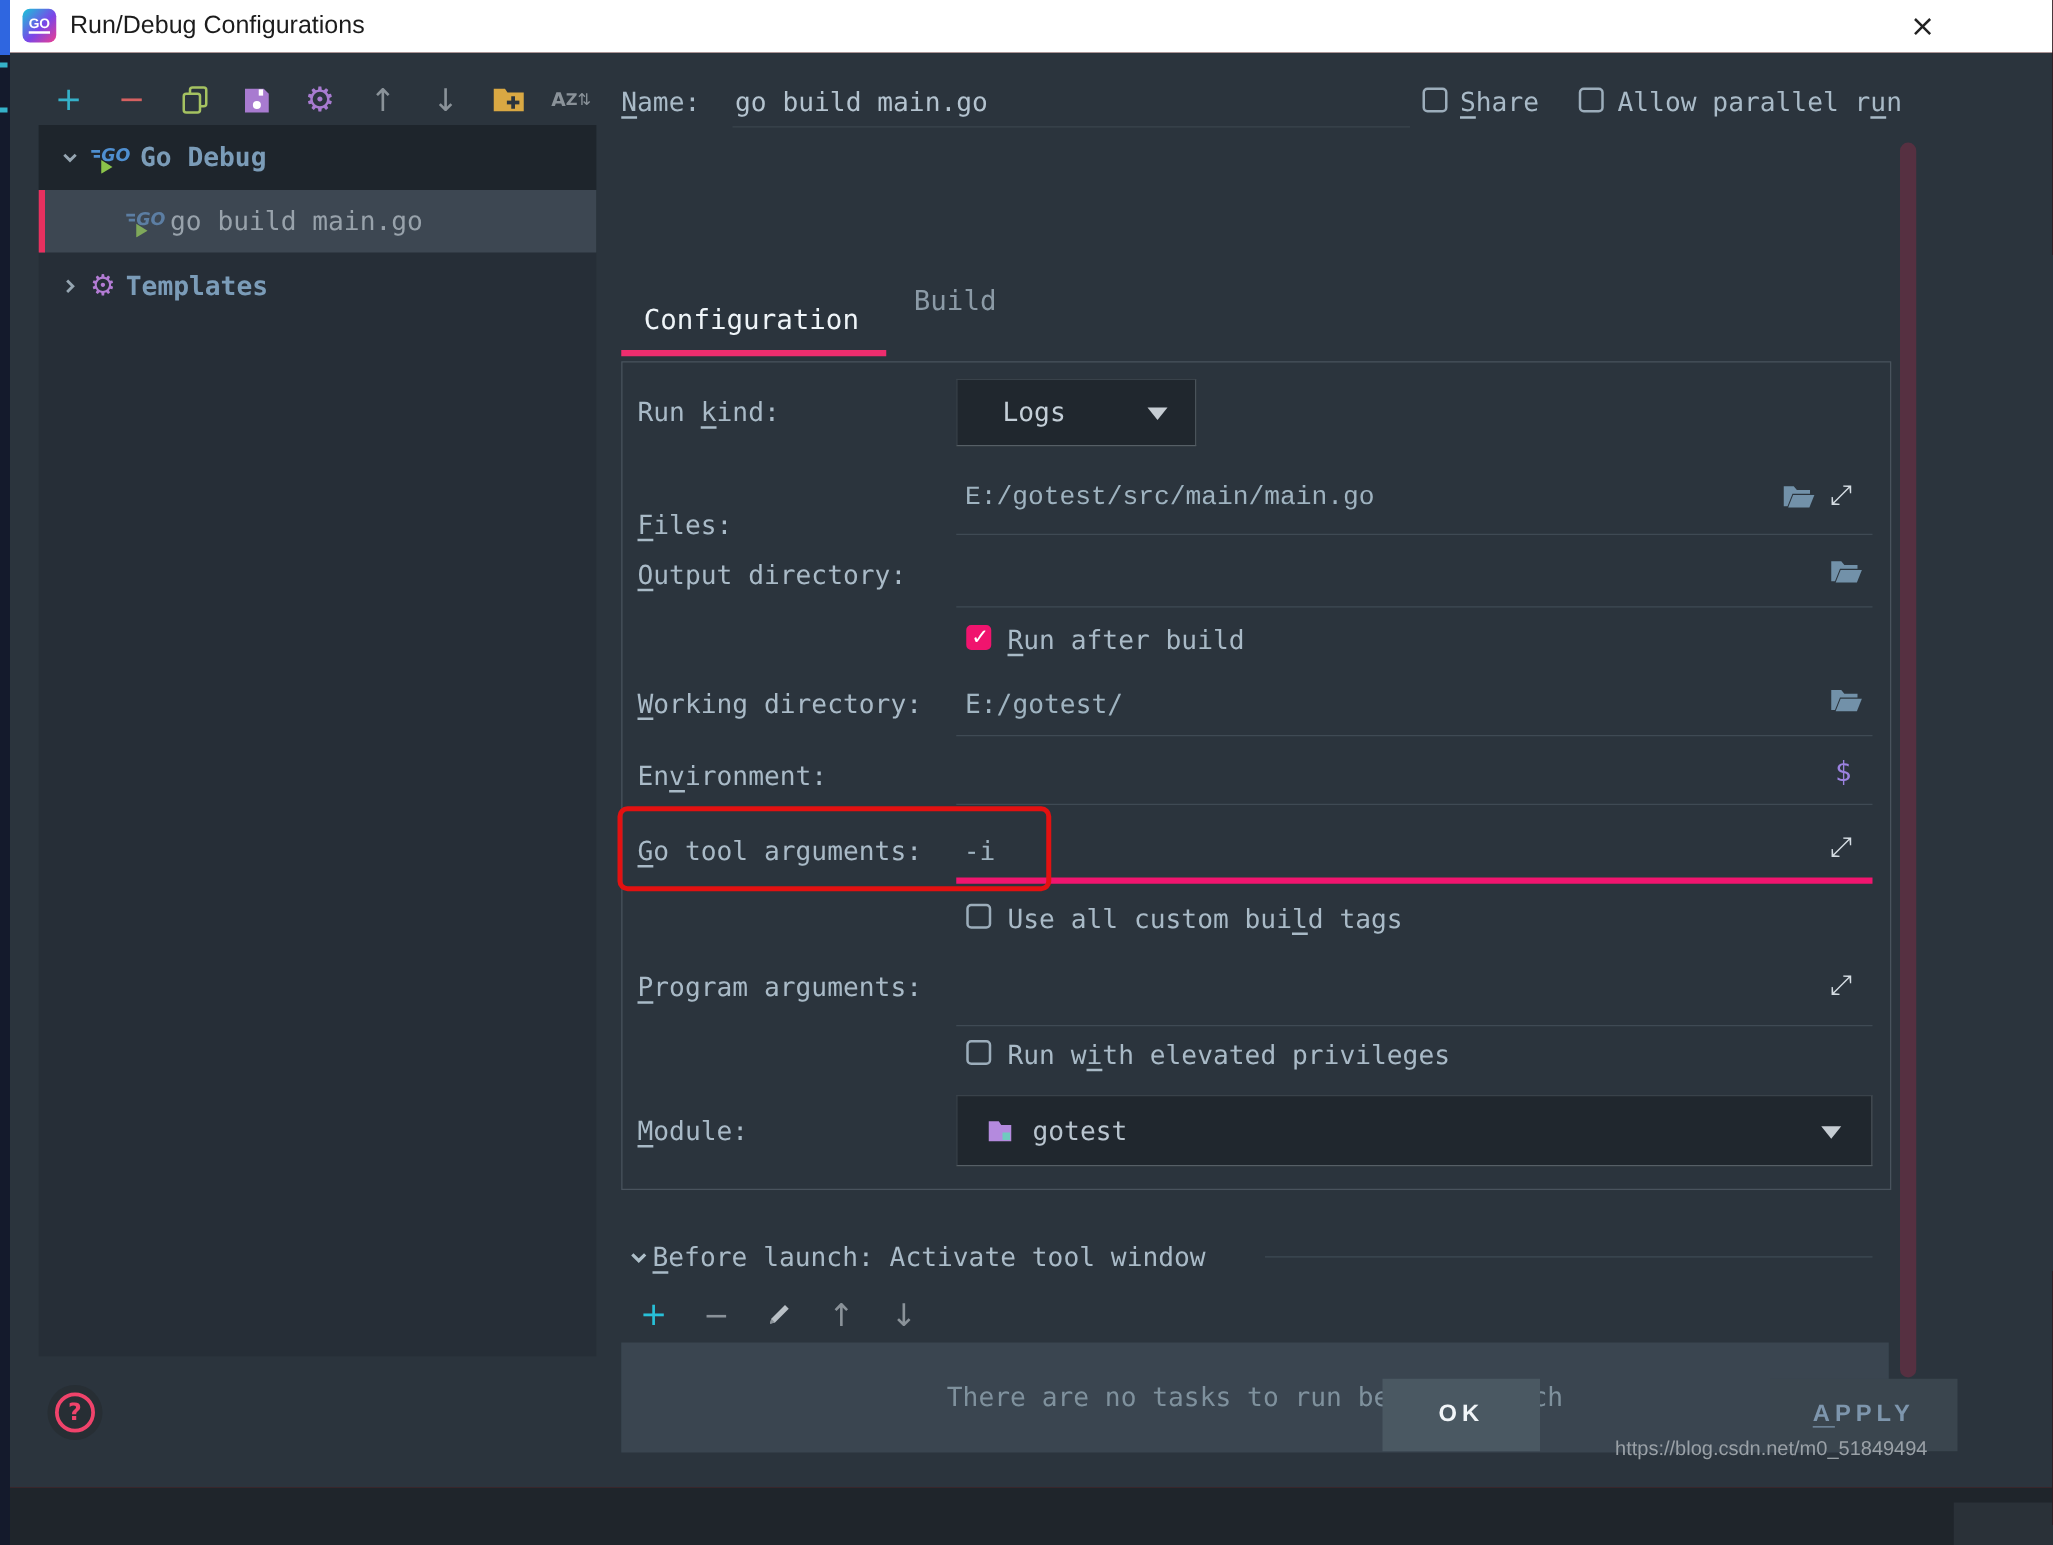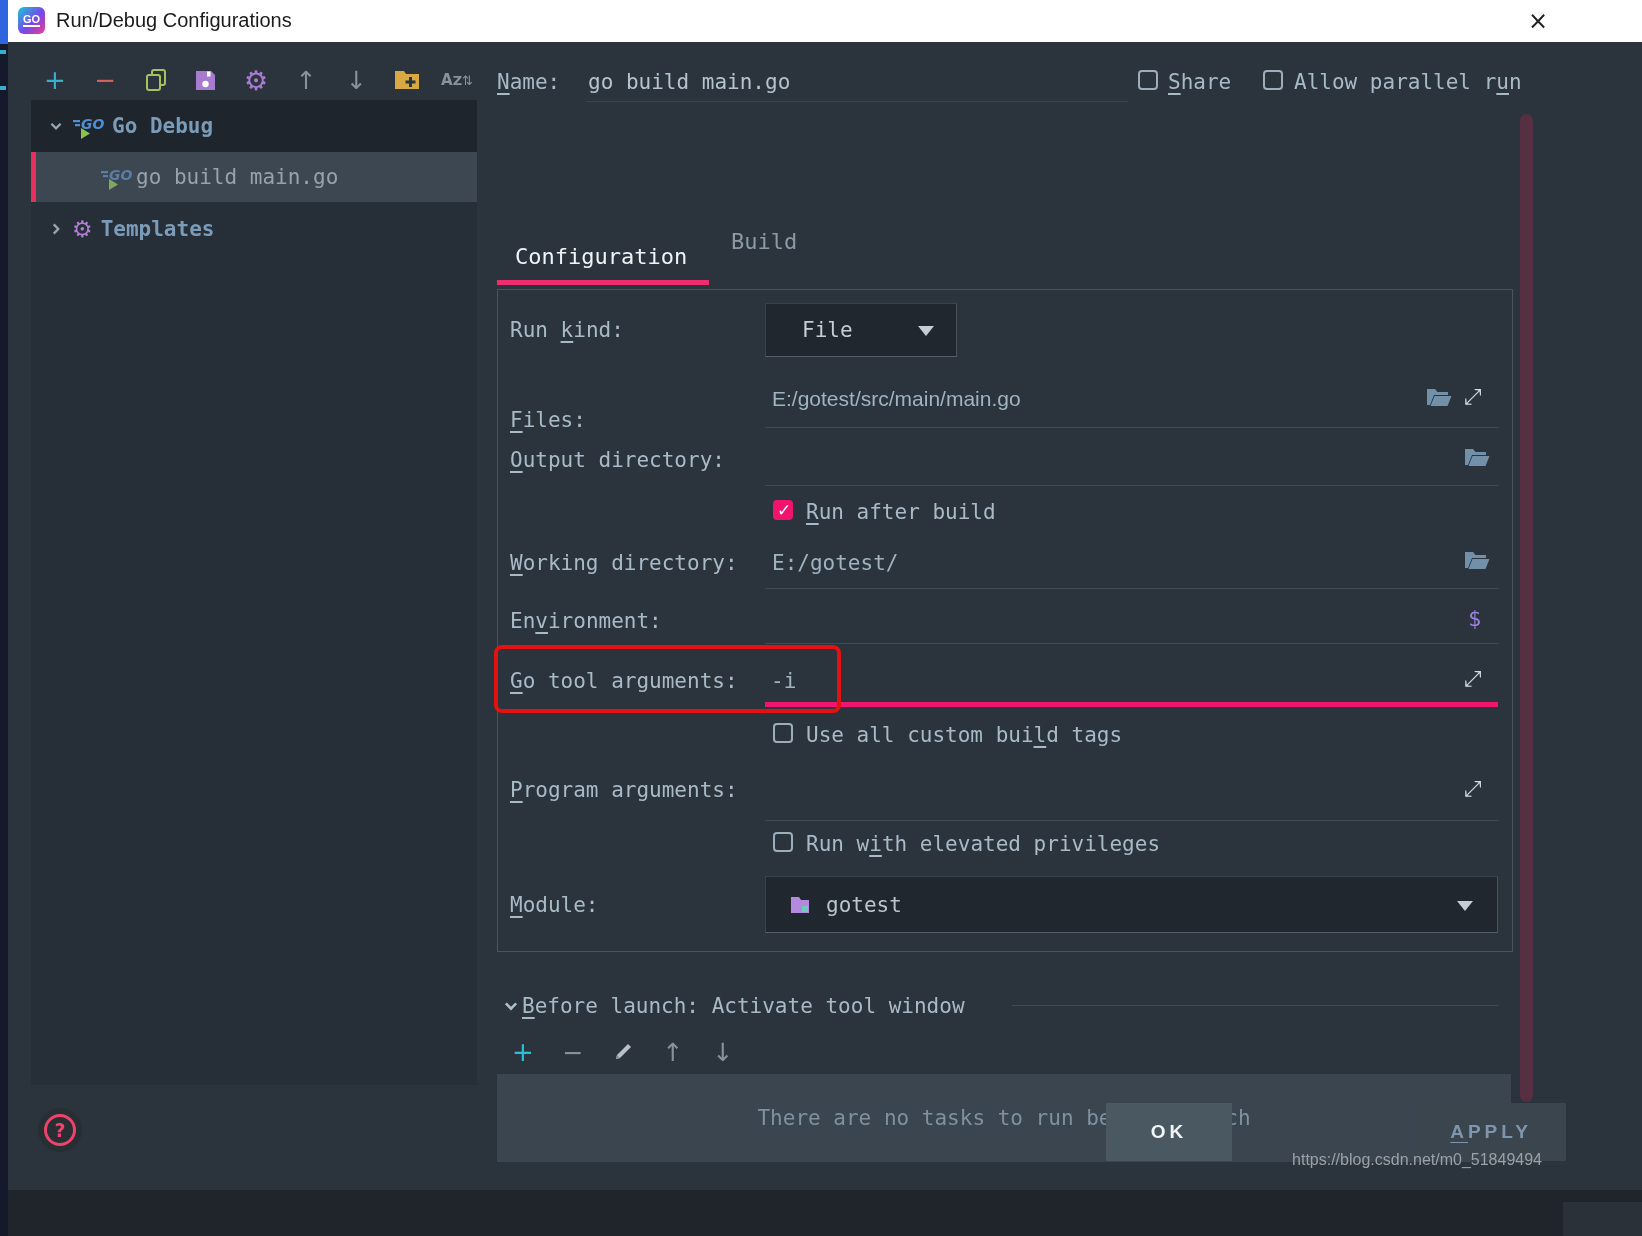--- a/index.html
+++ b/index.html
@@ -45,21 +45,21 @@
   .row-selected { top:52px; height:50px; background:#3d4752; border-left:5px solid #e8305f; padding-left:64px; }
   .row-templates { top:105px; height:48px; padding-left:17px; }
   .tree-label-bold { font:bold 21px "DejaVu Sans Mono",monospace; color:#7b9cb8; margin-left:8px; }
   .tree-label-sel { font:21px "DejaVu Sans Mono",monospace; color:#98a2ab; margin-left:4px; }
   .chev { margin-right:8px; display:inline-flex; }
   .goicon { display:inline-flex; }
 
   
   .lbl { position:absolute; font:21px "DejaVu Sans Mono",monospace; color:#a9bac7; white-space:pre; }
   .val { position:absolute; font:21px "DejaVu Sans Mono",monospace; color:#9fb3c0; white-space:pre; }
-  .val-serif { font-family:Liberation Sans, sans-serif; color:#9fb3c0; }
+  .val-serif { font-family:Liberation Mono, monospace; color:#9fb3c0; }
   .mn { text-decoration:underline; text-underline-offset:4px; }
   .funderline { position:absolute; height:1px; background:#3f4a54; }
 
   .cb { position:absolute; width:20px; height:20px; border:2px solid #9cadbb; border-radius:4px; background:transparent; }
   .cb.checked { background:#f0146e; border-color:#f0146e; }
   .cb.checked::after { content:"✓"; position:absolute; left:2px; top:-2px; color:#fff;
                        font:bold 17px "DejaVu Sans",sans-serif; }
 
   
   .tab-config { position:absolute; left:507px; top:202px; font:22px "DejaVu Sans Mono",monospace; color:#eef4f8; }
@@ -217,21 +217,21 @@
     <span class="lbl" style="left:1286px; top:28px">Allow parallel r<span class="mn">u</span>n</span>
 
     <span class="tab-config">Configuration</span>
     <span class="tab-logs">Build</span>
     <div class="tab-bar"></div>
 
     <div class="content-panel"></div>
 
     <span class="lbl" style="left:502px; top:276px">Run <span class="mn">k</span>ind:</span>
     <div class="dropdown dd-runkind">
-      <span class="dd-text">File</span>
+      <span class="dd-text">Logs</span>
       <span class="caret" style="right:22px; top:22px"></span>
     </div>
 
     <span class="lbl" style="left:502px; top:366px"><span class="mn">F</span>iles:</span>
     <span class="val val-serif" style="left:764px; top:345px">E:/gotest/src/main/main.go</span>
     <span class="icon-btn" style="left:1418px; top:344px">
       <svg width="26" height="22" viewBox="0 0 26 22">
         <path d="M1 3h8l2.5 3H22v3H8L4 19H1z" fill="#7291a9"></path>
         <path d="M8.5 10H25.5l-4 10H4.5z" fill="#7291a9"></path>
       </svg>

